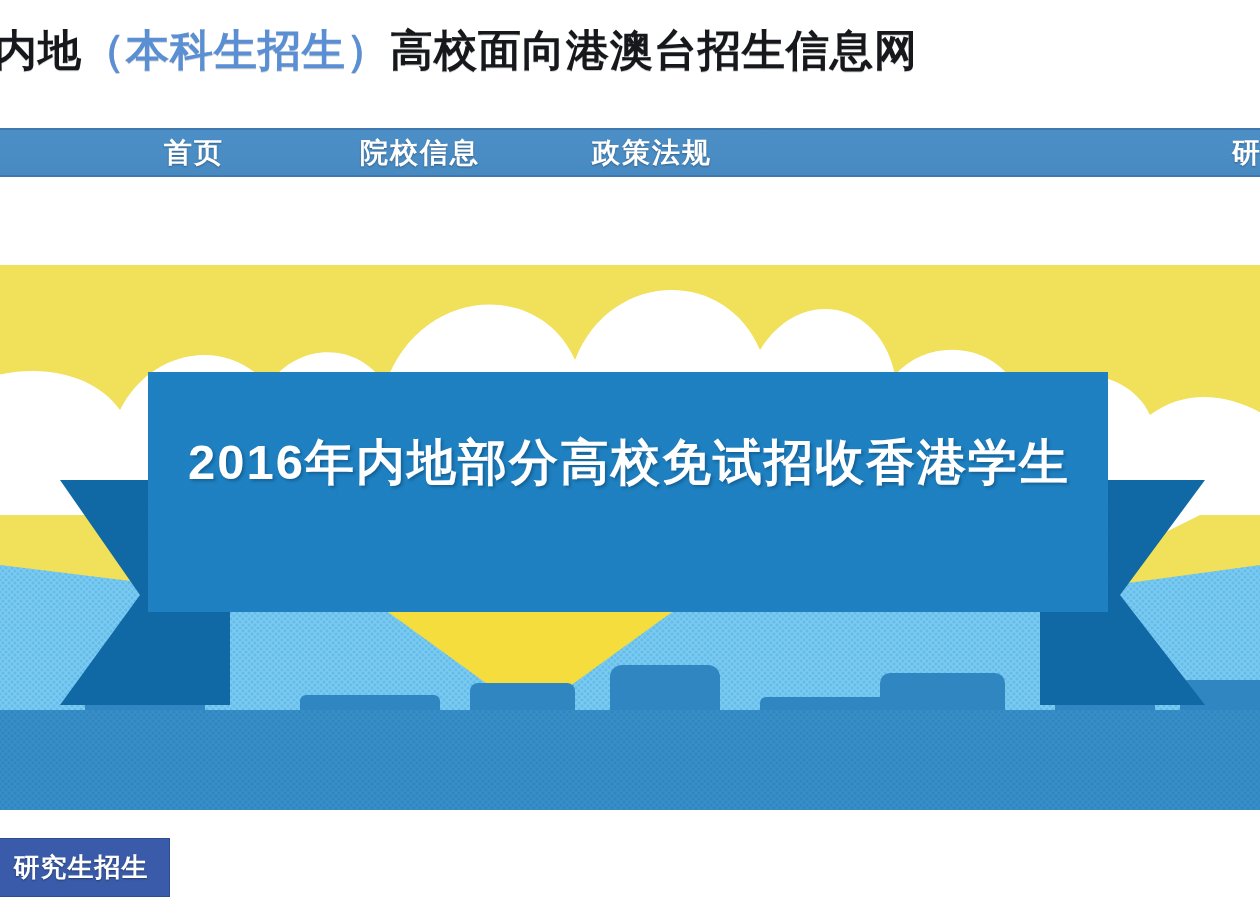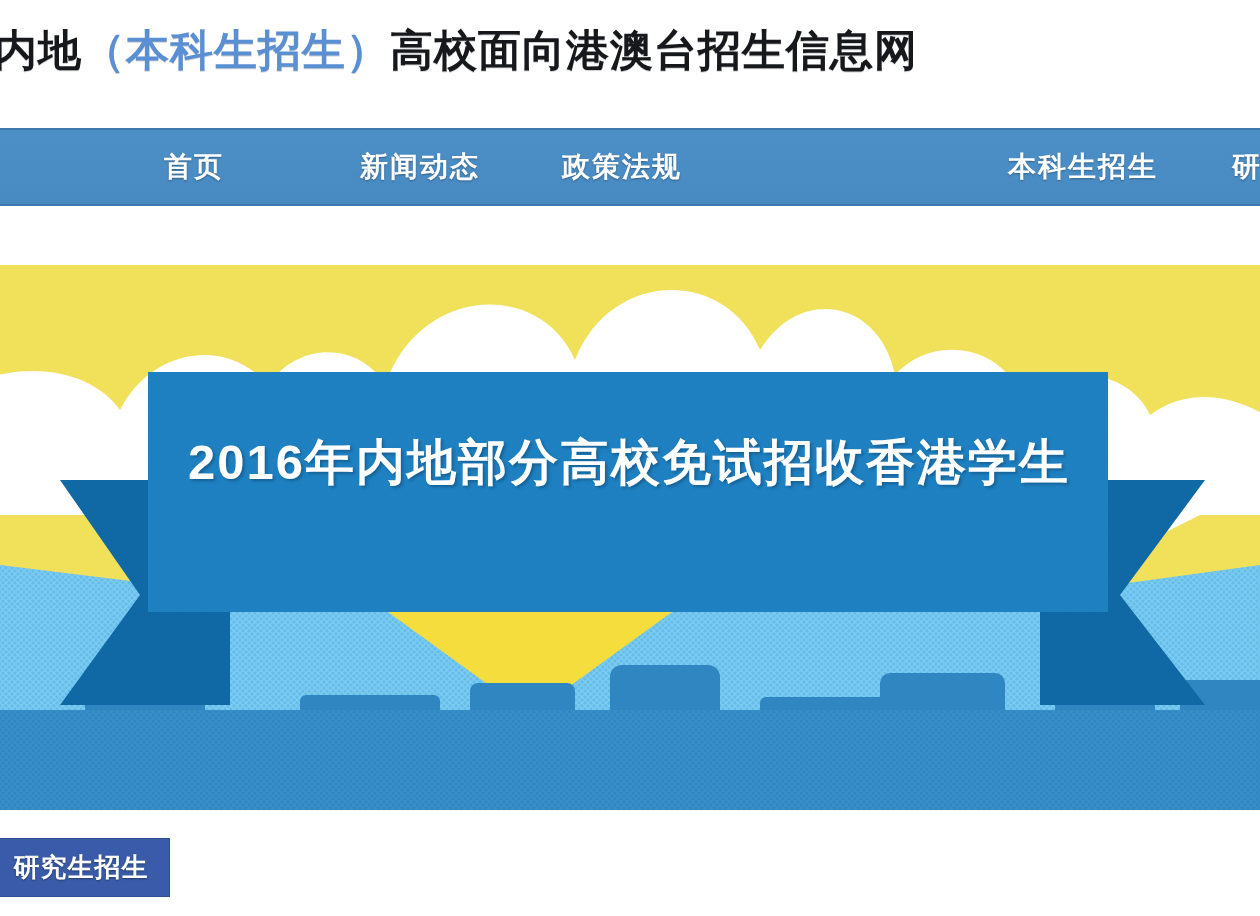--- a/index.html
+++ b/index.html
@@ -18,21 +18,21 @@
     letter-spacing:1px;
     color:#16181c;
     white-space:nowrap;
     font-family:"Liberation Sans", sans-serif;
     text-shadow:0 1px 0 rgba(0,0,0,0.18);
   }
   .site-title .accent { color:#5b8fd4; }
 
   
   .navbar {
-    position:absolute; left:0; top:128px; width:1260px; height:78px;
+    position:absolute; left:0; top:128px; width:1260px; height:49px;
     background:linear-gradient(180deg,#4c8fc6 0%,#4a8cc4 55%,#4789c1 100%);
     border-top:2px solid #3f78ae;
     border-bottom:2px solid #3f78ae;
   }
   .navlist { position:relative; height:100%; }
   .navitem {
     position:absolute; top:0; height:100%;
     display:flex; align-items:center;
     color:#ffffff; font-size:28px; font-weight:bold;
     letter-spacing:2px; white-space:nowrap;
@@ -85,23 +85,22 @@
 
 <div id="page">
 
   <div class="site-title">
     <span>内地</span><span class="accent">（本科生招生）</span><span>高校面向港澳台招生信息网</span>
   </div>
 
   <div class="navbar">
     <div class="navlist">
       <div class="navitem" style="left:164px;">首页</div>
-      <div class="navitem" style="left:360px;">新闻动态</div>
-      <div class="navitem" style="left:562px;">政策法规</div>
-      <div class="navitem" style="left:1008px;">本科生招生</div>
+      <div class="navitem" style="left:360px;">院校信息</div>
+      <div class="navitem" style="left:592px;">政策法规</div>
       <div class="navitem" style="left:1232px;">研究生招生</div>
     </div>
   </div>
 
   <div class="banner">
     <svg viewBox="0 0 1260 545" preserveAspectRatio="none">
       <defs>
         <pattern id="weave" width="6" height="6" patternUnits="userSpaceOnUse">
           <rect width="6" height="6" fill="#63bdea"></rect>
           <path d="M0 0 L6 6 M6 0 L0 6" stroke="#7ecbf0" stroke-width="1.4"></path>

